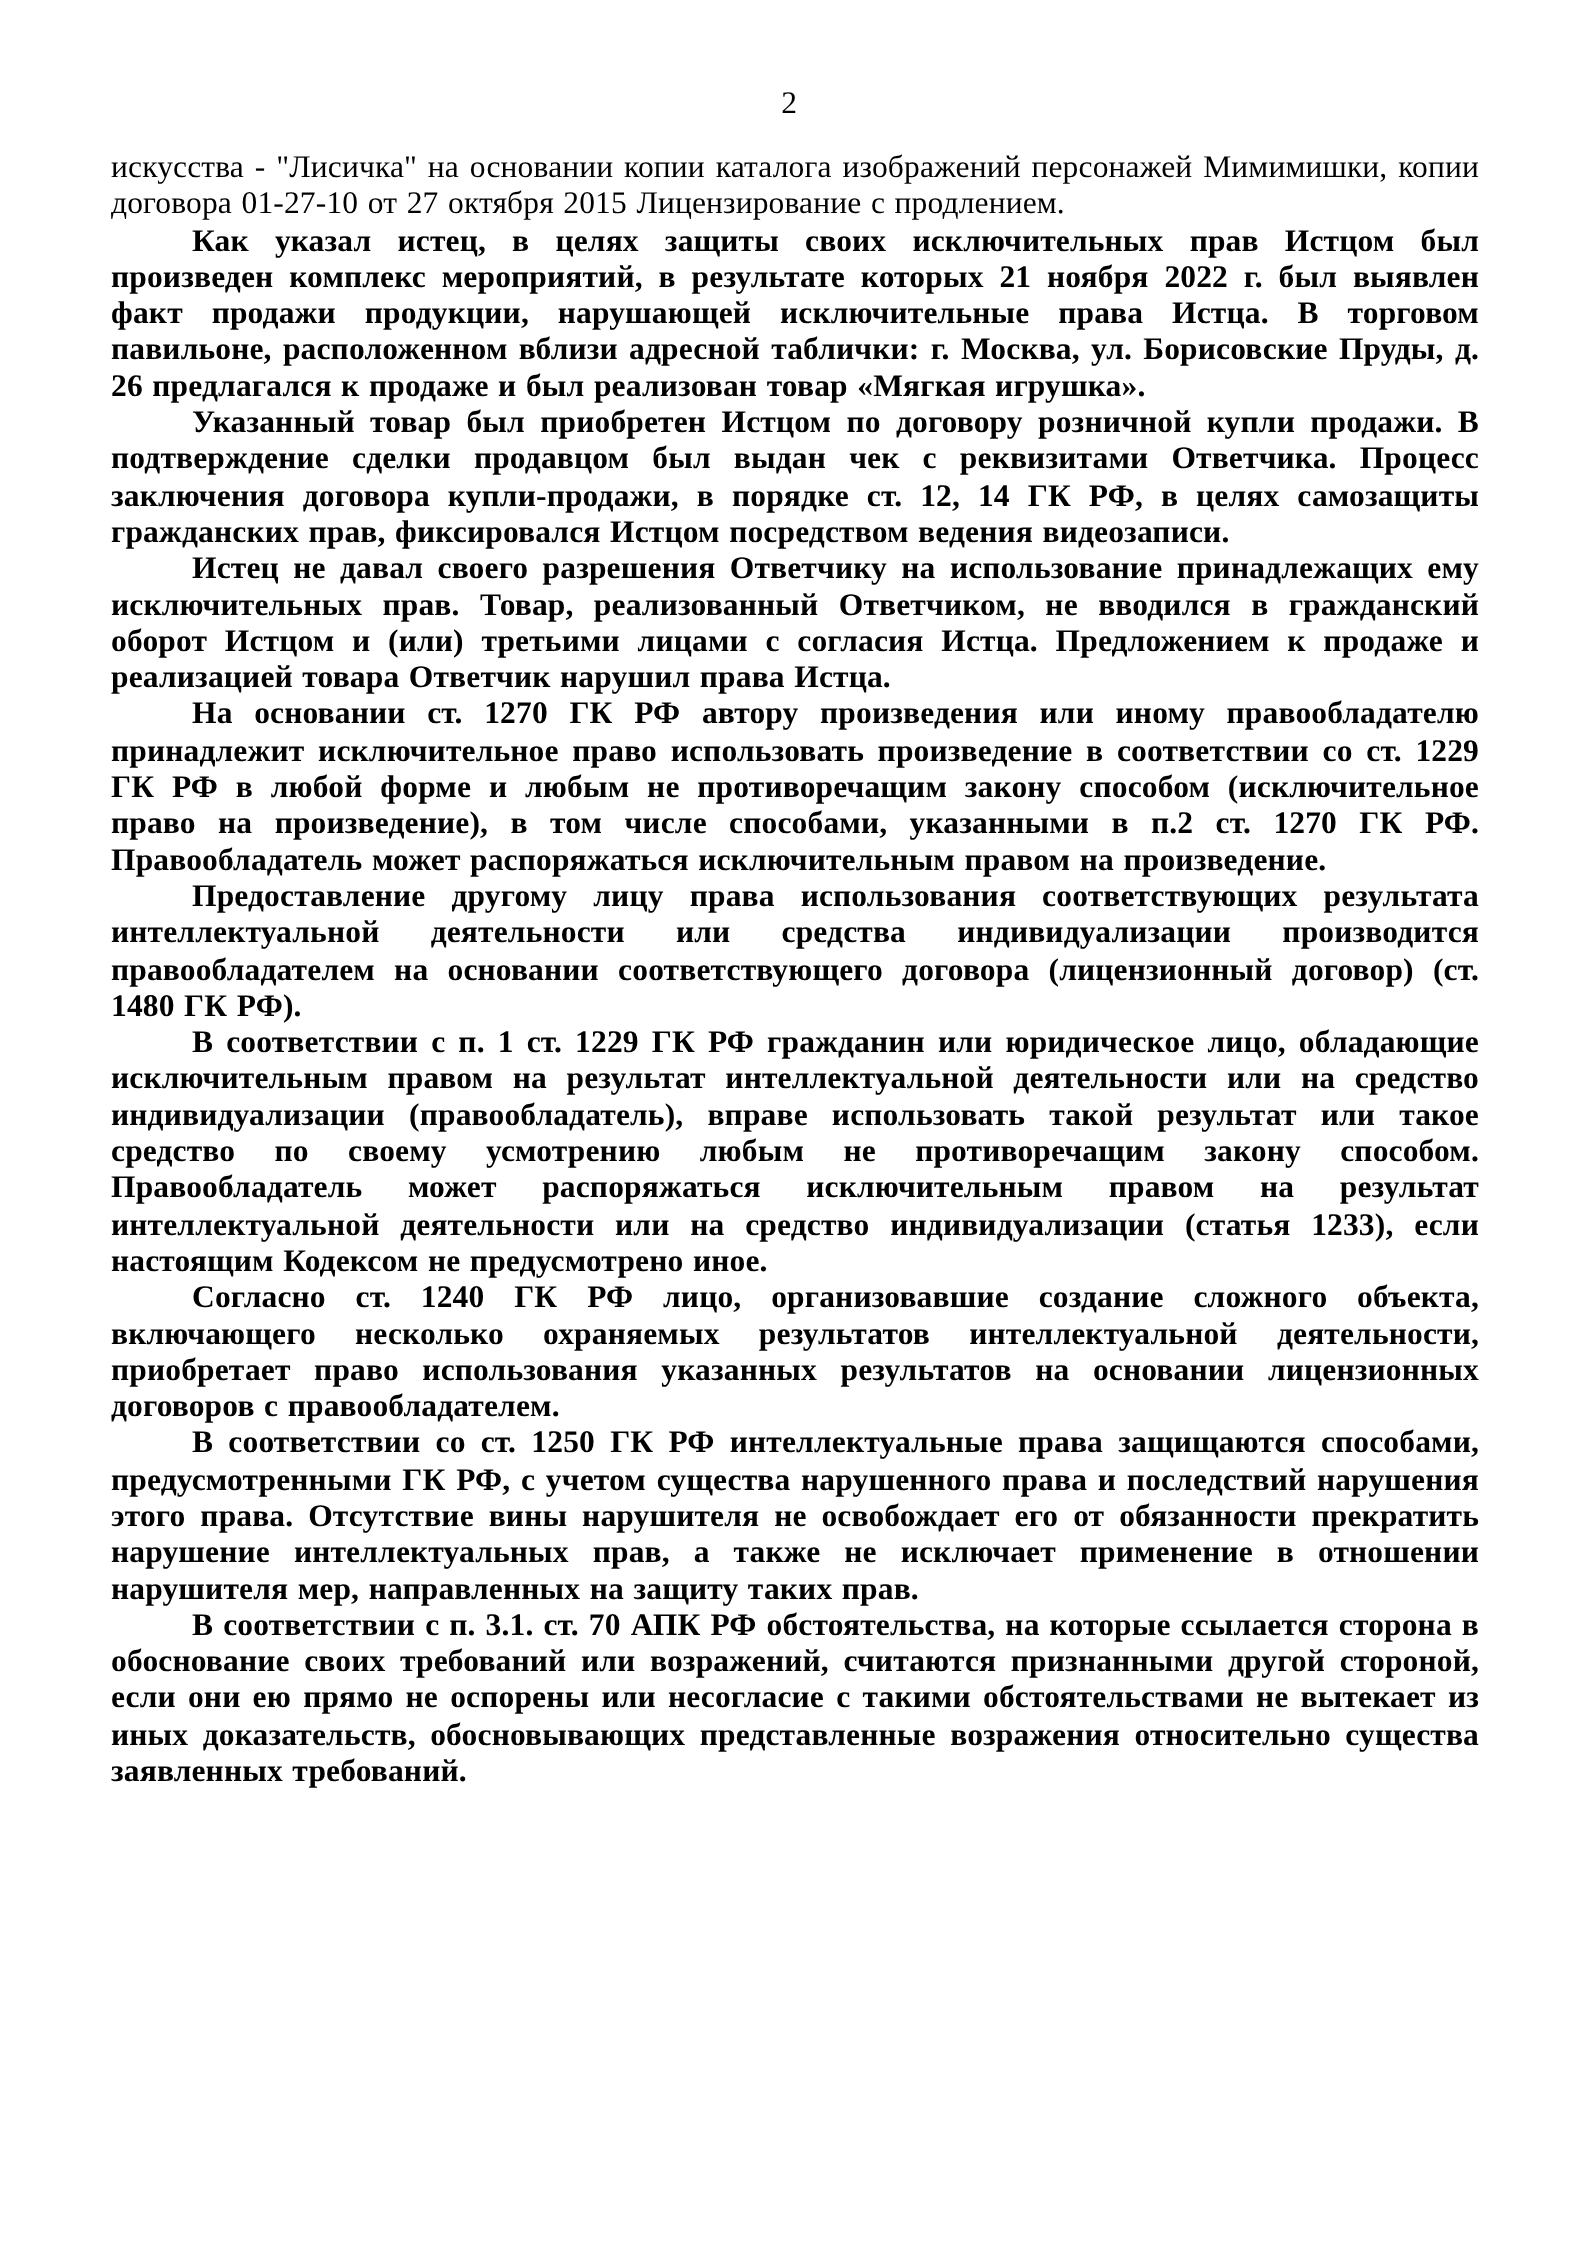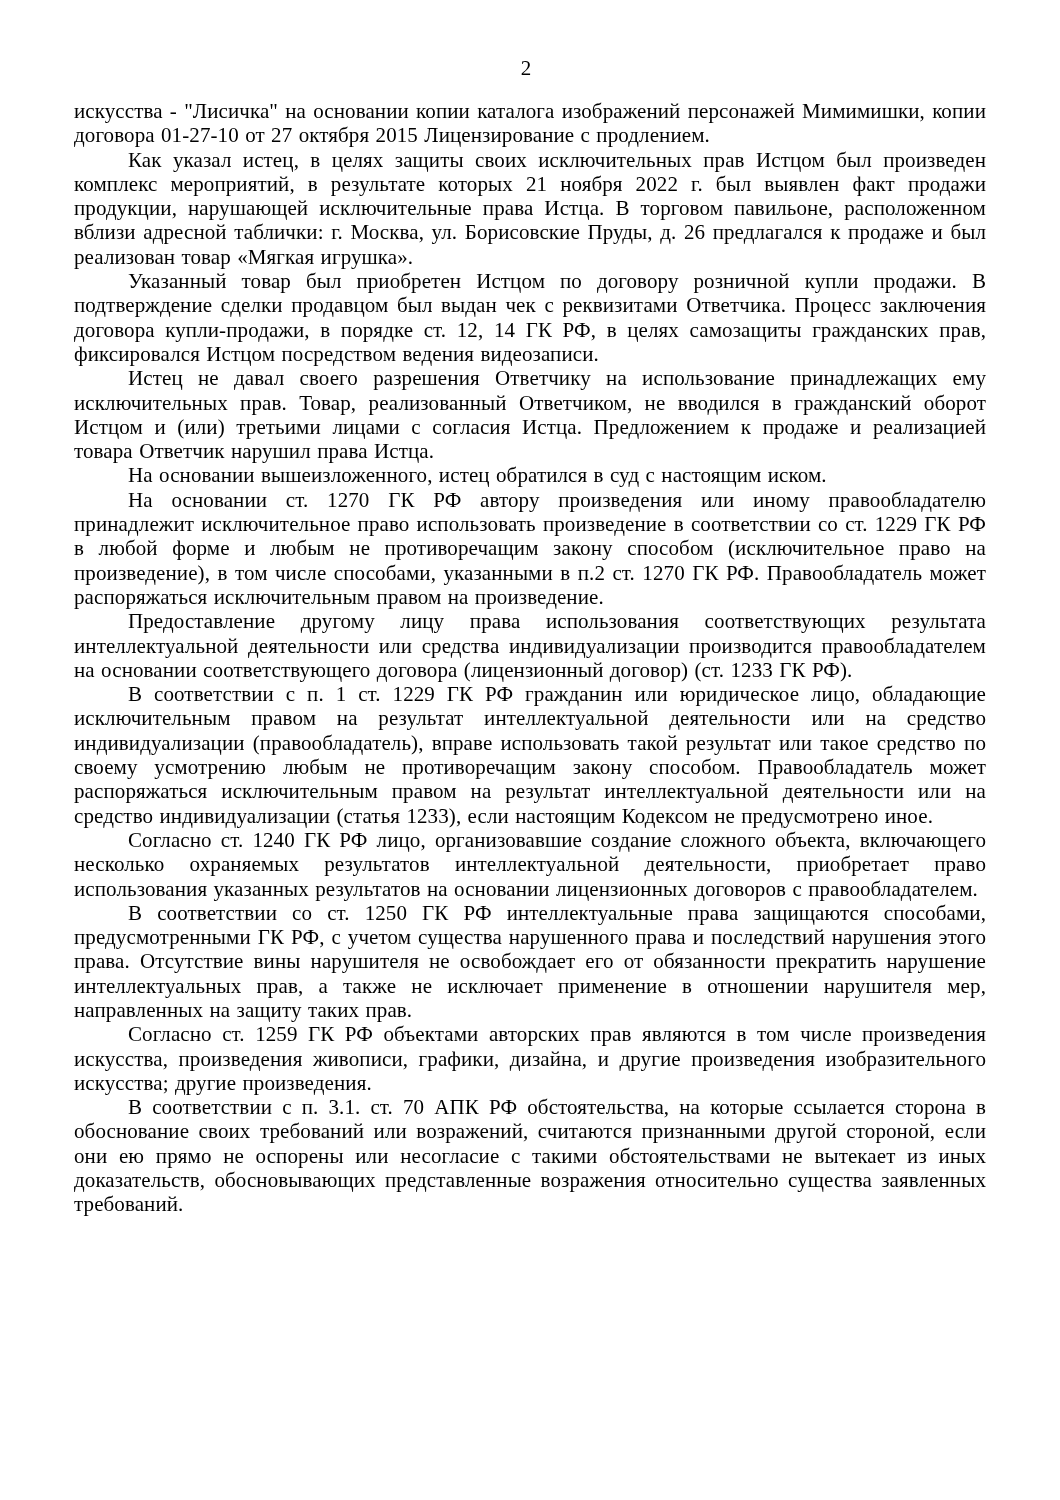--- a/index.html
+++ b/index.html
@@ -35,34 +35,33 @@
     text-align: justify;
     letter-spacing: 0.1px;
     word-spacing: 1px;
   }
   .para {
     margin: 0;
     padding: 0;
   }
   .para.indent {
     text-indent: 54px;
+    font-weight: bold;
   }
 </style>
 </head>
 <body>
 
 <div class="page">
   <div class="page-number">2</div>
   <div class="body-text">
     <p class="para">искусства - "Лисичка" на основании копии каталога изображений персонажей Мимимишки, копии договора 01-27-10 от 27 октября 2015 Лицензирование с продлением.</p>
     <p class="para indent">Как указал истец, в целях защиты своих исключительных прав Истцом был произведен комплекс мероприятий, в результате которых 21 ноября 2022 г. был выявлен факт продажи продукции, нарушающей исключительные права Истца. В торговом павильоне, расположенном вблизи адресной таблички: г. Москва, ул. Борисовские Пруды, д. 26 предлагался к продаже и был реализован товар «Мягкая игрушка».</p>
     <p class="para indent">Указанный товар был приобретен Истцом по договору розничной купли продажи. В подтверждение сделки продавцом был выдан чек с реквизитами Ответчика. Процесс заключения договора купли-продажи, в порядке ст. 12, 14 ГК РФ, в целях самозащиты гражданских прав, фиксировался Истцом посредством ведения видеозаписи.</p>
     <p class="para indent">Истец не давал своего разрешения Ответчику на использование принадлежащих ему исключительных прав. Товар, реализованный Ответчиком, не вводился в гражданский оборот Истцом и (или) третьими лицами с согласия Истца. Предложением к продаже и реализацией товара Ответчик нарушил права Истца.</p>
-    <p class="para indent">На основании вышеизложенного, истец обратился в суд с настоящим иском.</p>
     <p class="para indent">На основании ст. 1270 ГК РФ автору произведения или иному правообладателю принадлежит исключительное право использовать произведение в соответствии со ст. 1229 ГК РФ в любой форме и любым не противоречащим закону способом (исключительное право на произведение), в том числе способами, указанными в п.2 ст. 1270 ГК РФ. Правообладатель может распоряжаться исключительным правом на произведение.</p>
-    <p class="para indent">Предоставление другому лицу права использования соответствующих результата интеллектуальной деятельности или средства индивидуализации производится правообладателем на основании соответствующего договора (лицензионный договор) (ст. 1233 ГК РФ).</p>
+    <p class="para indent">Предоставление другому лицу права использования соответствующих результата интеллектуальной деятельности или средства индивидуализации производится правообладателем на основании соответствующего договора (лицензионный договор) (ст. 1480 ГК РФ).</p>
     <p class="para indent">В соответствии с п. 1 ст. 1229 ГК РФ гражданин или юридическое лицо, обладающие исключительным правом на результат интеллектуальной деятельности или на средство индивидуализации (правообладатель), вправе использовать такой результат или такое средство по своему усмотрению любым не противоречащим закону способом. Правообладатель может распоряжаться исключительным правом на результат интеллектуальной деятельности или на средство индивидуализации (статья 1233), если настоящим Кодексом не предусмотрено иное.</p>
     <p class="para indent">Согласно ст. 1240 ГК РФ лицо, организовавшие создание сложного объекта, включающего несколько охраняемых результатов интеллектуальной деятельности, приобретает право использования указанных результатов на основании лицензионных договоров с правообладателем.</p>
     <p class="para indent">В соответствии со ст. 1250 ГК РФ интеллектуальные права защищаются способами, предусмотренными ГК РФ, с учетом существа нарушенного права и последствий нарушения этого права. Отсутствие вины нарушителя не освобождает его от обязанности прекратить нарушение интеллектуальных прав, а также не исключает применение в отношении нарушителя мер, направленных на защиту таких прав.</p>
-    <p class="para indent">Согласно ст. 1259 ГК РФ объектами авторских прав являются в том числе произведения искусства, произведения живописи, графики, дизайна, и другие произведения изобразительного искусства; другие произведения.</p>
     <p class="para indent">В соответствии с п. 3.1. ст. 70 АПК РФ  обстоятельства, на которые ссылается сторона в обоснование своих требований или возражений, считаются признанными другой стороной, если они ею прямо не оспорены или несогласие с такими обстоятельствами не вытекает из иных доказательств, обосновывающих представленные возражения относительно существа заявленных требований.</p>
   </div>
 </div>
 
 </body></html>

